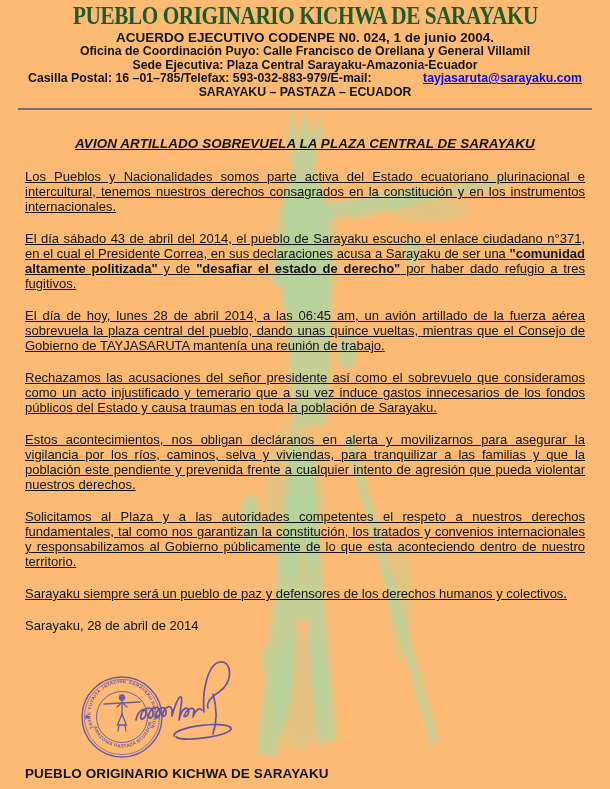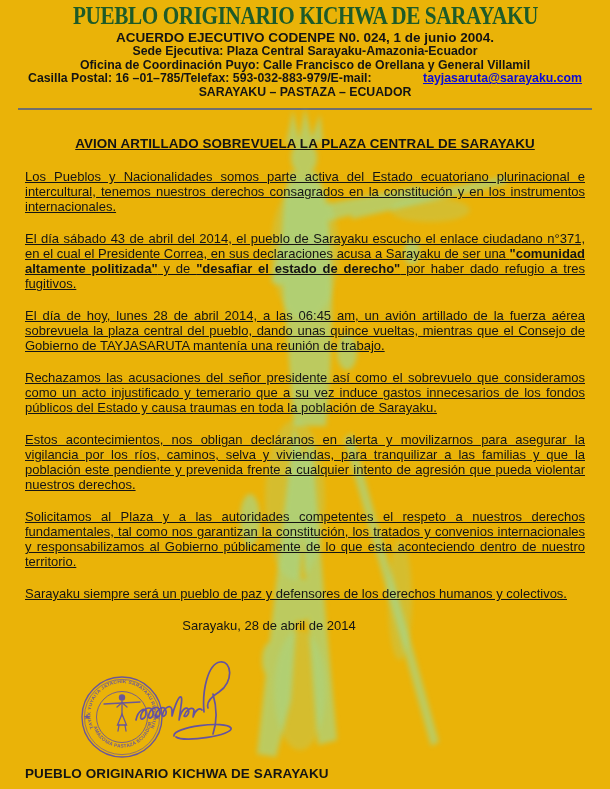--- a/index.html
+++ b/index.html
@@ -7,21 +7,21 @@
     --link-blue:#0b0bd6;
     --watermark-green:#8fe2b5;
     --ink-purple:#5a4bad;
     --text-black:#141414;
     --rule-gray:#6f6f6f;
   }
   html,body{margin:0;padding:0;background:#ffffff;}
   .page{
     position:relative;
     width:610px;height:789px;
-    background:#eab308;
+    background:#fdba74;
     overflow:hidden;
     font-family:"Liberation Sans",sans-serif;
     color:var(--text-black);
   }
   .watermark{position:absolute;left:0;top:0;pointer-events:none;}
   .letterhead{position:relative;text-align:center;padding-top:5px;line-height:1.15;}
   .org-title{
     display:inline-block;
     font-family:"Liberation Serif",serif;
     font-weight:bold;
@@ -33,29 +33,29 @@
     white-space:nowrap;
     letter-spacing:-0.5px;
   }
   .lh2{font-weight:bold;font-size:13.5px;line-height:14px;margin-top:3px;}
   .lh3{font-weight:bold;font-size:12.3px;line-height:13.4px;}
   .email{color:var(--link-blue);text-decoration:underline;font-weight:bold;cursor:pointer;margin-left:48px;}
   .rule{height:2px;background:var(--rule-gray);margin:9px 18px 0 18px;}
   .content{position:relative;margin:26px 25px 0 25px;}
   .doc-title{
     text-align:center;font-weight:bold;font-size:13.4px;
-    text-decoration:underline;margin:0 0 18px 0;letter-spacing:0.1px;
+    text-decoration:underline;margin:0 0 18px 0;letter-spacing:0.1px;font-style:italic;
   }
   .para{
     text-align:justify;font-size:13px;line-height:15px;
     margin:0 0 17px 0;
     text-decoration:underline;
   }
   .para b{font-weight:bold;}
-  .date-line{text-align:center;font-size:13px;margin-top:0;padding-right:72px;}
+  .date-line{text-align:left;font-size:13px;margin-top:0;padding-right:72px;}
   .footer-line{
     position:absolute;left:25px;top:766px;
     font-weight:bold;font-size:13.5px;letter-spacing:0.1px;
   }
   .stamp{position:absolute;left:76px;top:672px;}
   .signature{position:absolute;left:128px;top:650px;}
 </style>
 </head>
 <body>
 
@@ -91,22 +91,22 @@
       <ellipse cx="430" cy="210" rx="40" ry="12"></ellipse>
       <ellipse cx="400" cy="600" rx="12" ry="60"></ellipse>
     </g>
   </svg>
 
   <header class="letterhead">
     <div>
       <div class="org-title">PUEBLO ORIGINARIO KICHWA DE SARAYAKU</div>
     </div>
     <div class="lh2">ACUERDO EJECUTIVO CODENPE N0. 024, 1 de junio 2004.</div>
+    <div class="lh3">Oficina de Coordinación Puyo: Calle Francisco de Orellana y General Villamil</div>
     <div class="lh3">Sede Ejecutiva: Plaza Central Sarayaku-Amazonia-Ecuador</div>
-    <div class="lh3">Oficina de Coordinación Puyo: Calle Francisco de Orellana y General Villamil</div>
     <div class="lh3"><span>Casilla Postal: 16 –01–785/Telefax: 593-032-883-979/E-mail: </span><a class="email">tayjasaruta@sarayaku.com</a></div>
     <div class="lh3">SARAYAKU – PASTAZA – ECUADOR</div>
   </header>
 
   <div class="rule"></div>
 
   <main class="content">
     <div class="doc-title">AVION ARTILLADO SOBREVUELA LA PLAZA CENTRAL DE SARAYAKU</div>
     <div>
         <p class="para"><span>Los Pueblos y Nacionalidades somos parte activa del Estado ecuatoriano plurinacional e intercultural, tenemos nuestros derechos consagrados en la constitución y en los instrumentos internacionales.</span></p>

